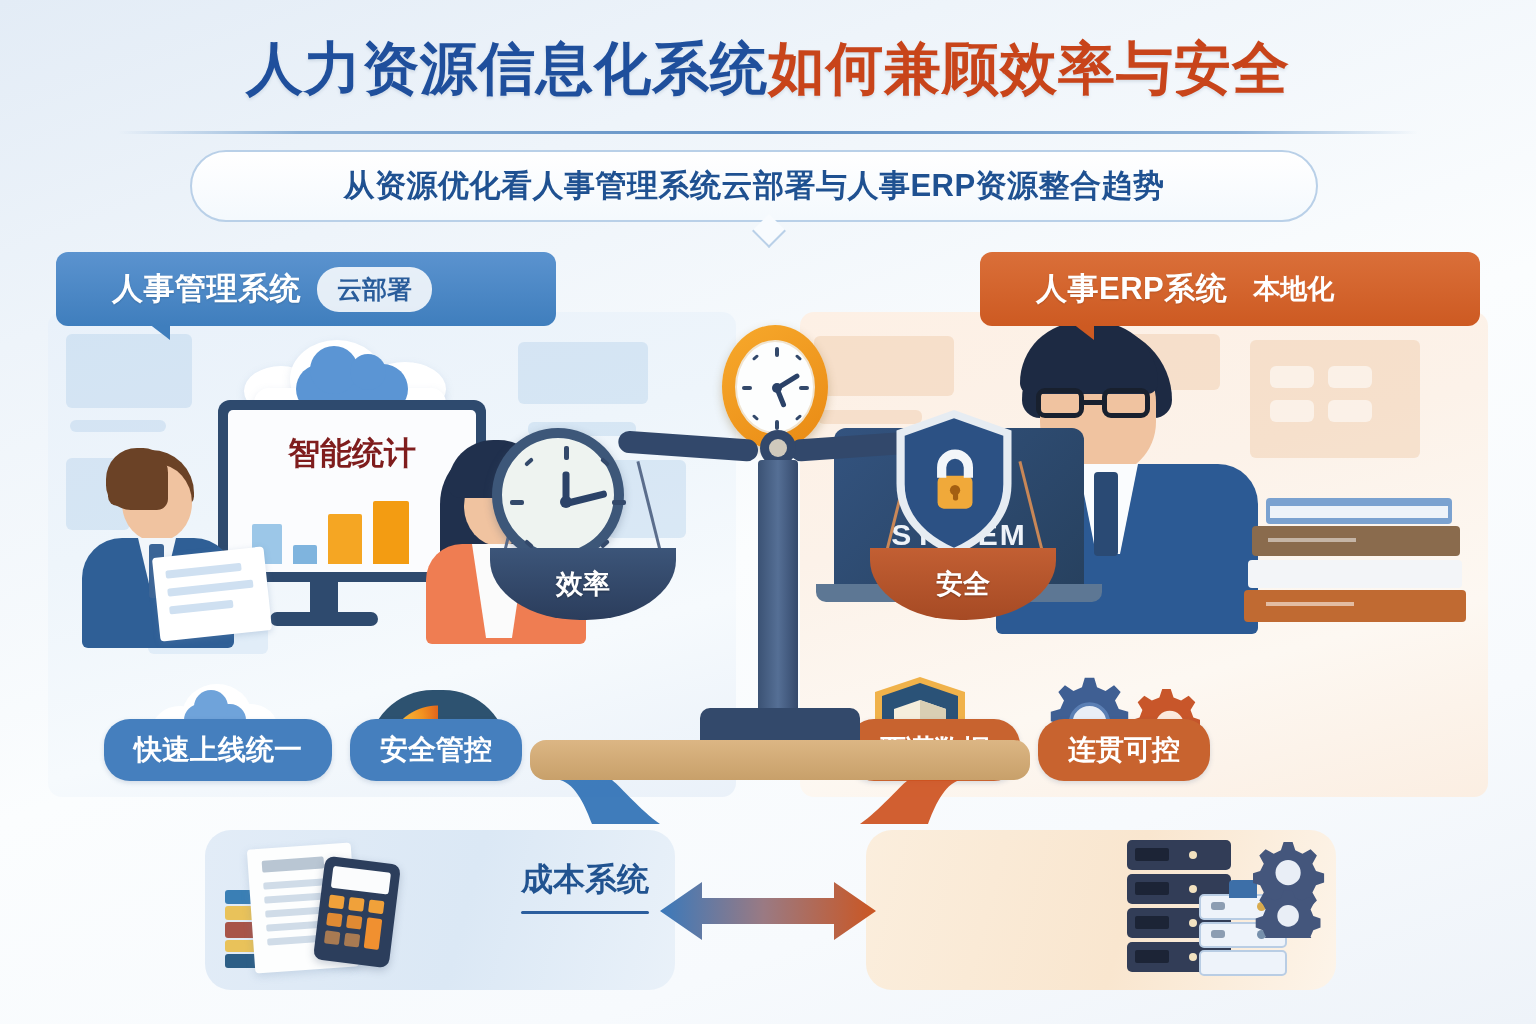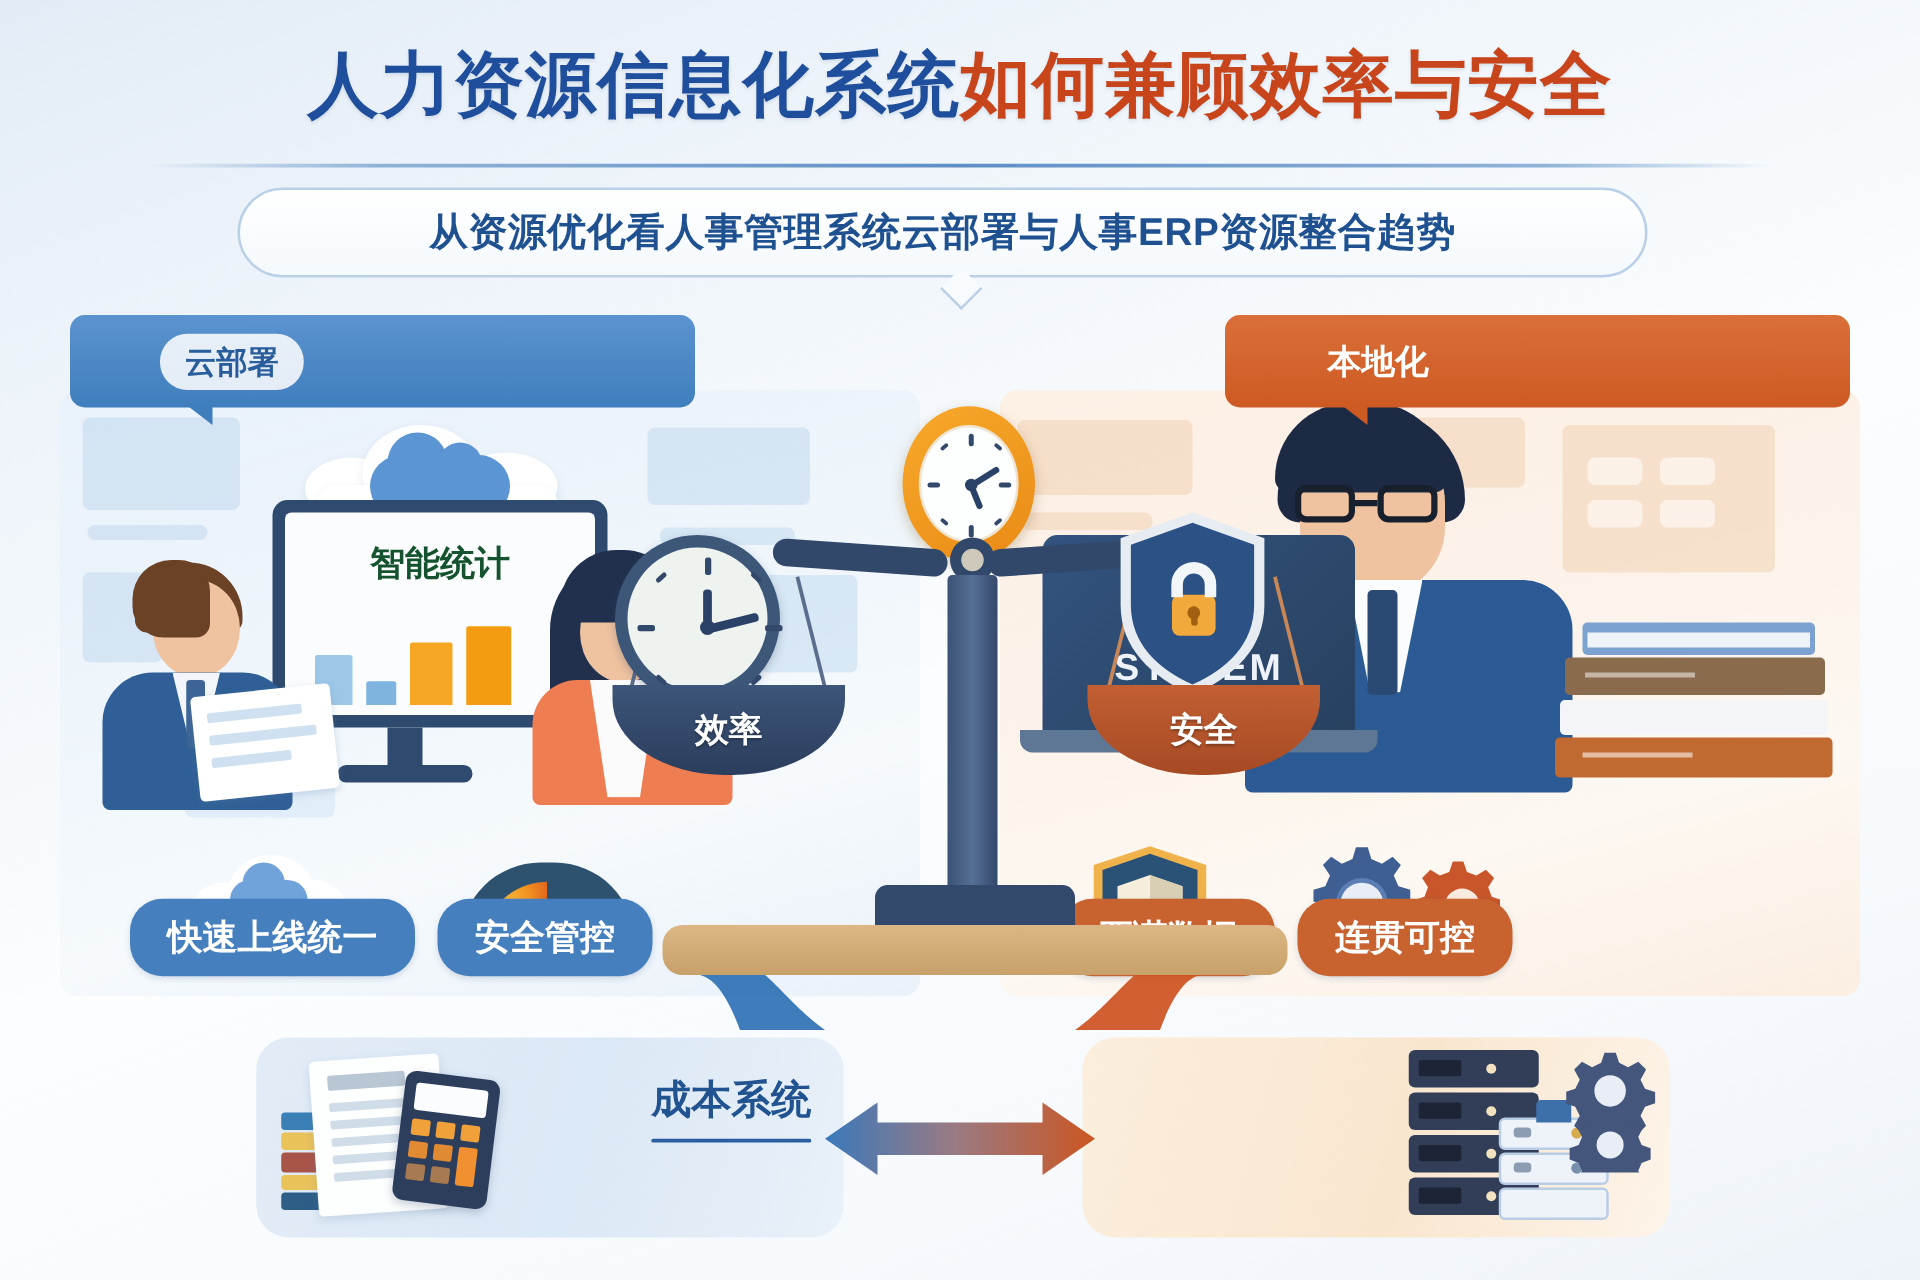--- a/index.html
+++ b/index.html
@@ -99,21 +99,21 @@
   .monitor {
     position:absolute; left:170px; top:88px; width:268px; height:182px;
     background:#2e4a6e; border-radius:12px; padding:10px;
   }
   .monitor-screen {
     width:100%; height:100%; background:#fbfcfe; border-radius:5px;
     position:relative; overflow:hidden;
   }
   .mon-text {
     position:absolute; top:22px; left:0; width:100%; text-align:center;
-    font-size:28px; font-weight:900; color:#14532d; white-space:nowrap;
+    font-size:32px; font-weight:900; color:#7f1d1d; white-space:nowrap;
   }
   .mon-bars { position:absolute; bottom:8px; left:24px; right:14px; height:72px; display:flex; align-items:flex-end; gap:11px; }
   .mon-bars i { display:block; border-radius:2px 2px 0 0; }
   .monitor-stand {
     position:absolute; left:262px; top:270px; width:28px; height:34px; background:#2e4a6e;
   }
   .monitor-base {
     position:absolute; left:222px; top:300px; width:108px; height:14px;
     background:#2e4a6e; border-radius:7px;
   }
@@ -320,20 +320,21 @@
 
       <div class="gauge">
         <div class="gauge-arc"></div>
         <div class="gauge-needle"></div>
         <div class="gauge-hub"></div>
       </div>
     </div>
   </div>
 
   <div class="panel-header">
+    <span class="ph-title">人事管理系统</span>
     <span class="ph-badge">云部署</span>
   </div>
   <div class="header-tail"></div>
 
   <div class="chips" style="bottom:16px;">
     <span class="chip">快速上线统一</span>
     <span class="chip">安全管控</span>
   </div>
 </div>
 
@@ -407,20 +408,21 @@
           <g fill="#c8562a">
             <path d="M140 20 l9 0 3 9 8 3 8-5 7 7 -5 8 3 8 9 3 0 9 -9 3 -3 8 5 8 -7 7 -8-5 -8 3 -3 9 -9 0 -3-9 -8-3 -8 5 -7-7 5-8 -3-8 -9-3 0-9 9-3 3-8 -5-8 7-7 8 5 8-3z"></path>
           </g>
           <circle cx="148" cy="58" r="15" fill="#fbeade"></circle>
         </svg>
       </div>
     </div>
   </div>
 
   <div class="panel-header">
+    <span class="ph-title">人事ERP系统</span>
     <span class="ph-badge">本地化</span>
   </div>
   <div class="header-tail"></div>
 
   <div class="chips">
     <span class="chip">严谨数据</span>
     <span class="chip">连贯可控</span>
   </div>
 </div>
 

